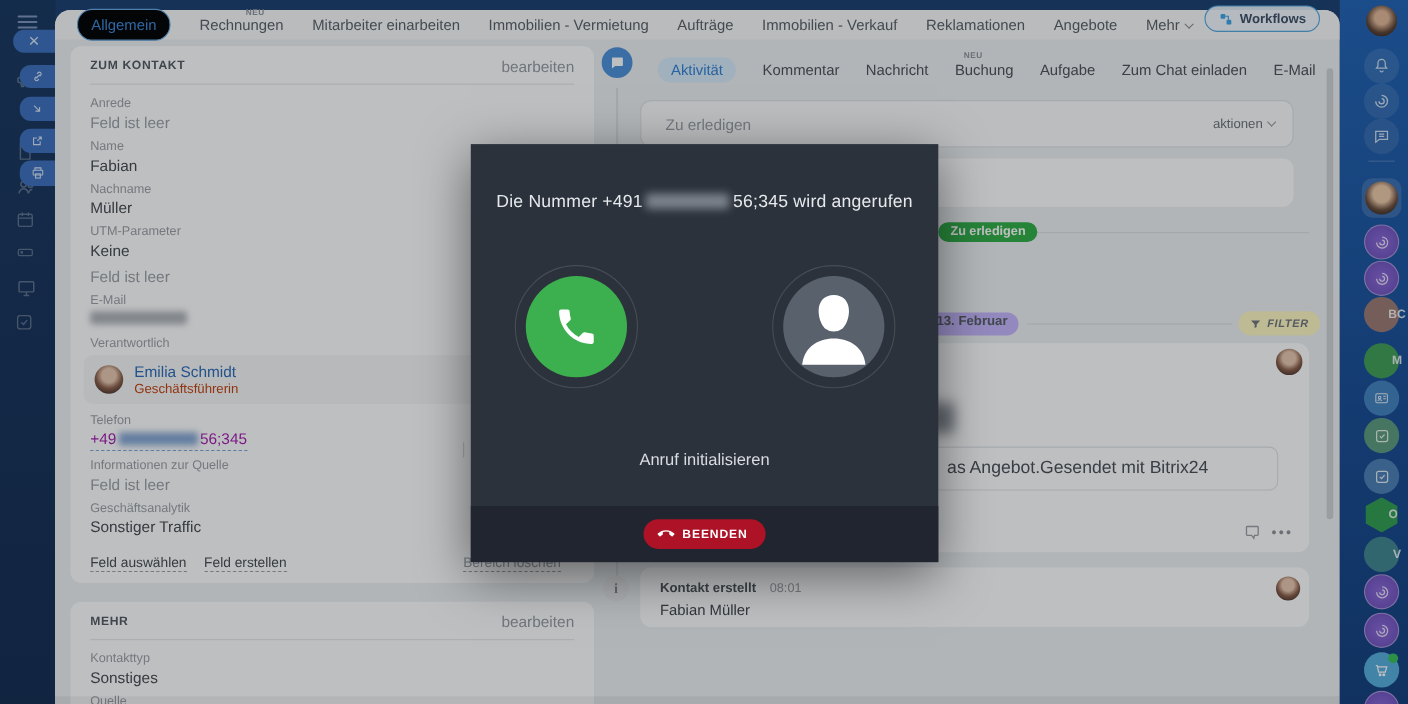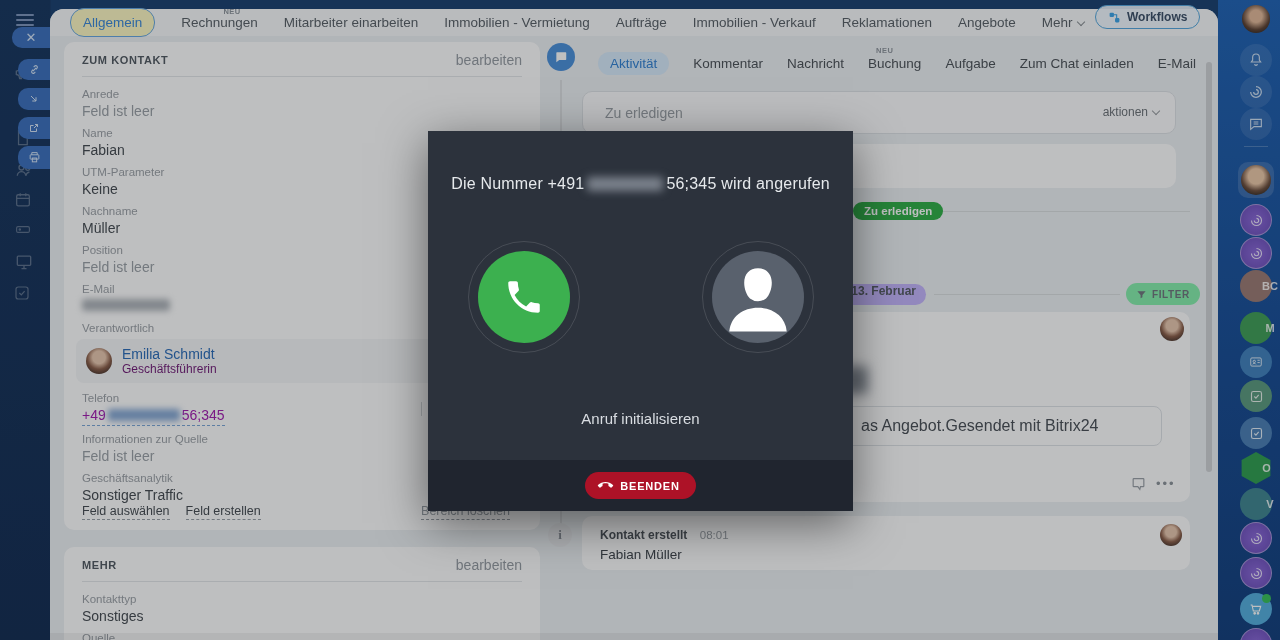--- a/index.html
+++ b/index.html
@@ -13,60 +13,60 @@
   .burger{position:absolute;left:16px;top:14px;width:18px;height:12px;display:flex;flex-direction:column;justify-content:space-between;cursor:pointer;}
   .burger i{display:block;height:2px;background:#7d95bb;border-radius:1px;}
   .rail-ico{position:absolute;left:13px;opacity:.30;}
   .pill{position:absolute;background:#3b70bd;border-radius:10px 0 0 10px;display:flex;align-items:center;justify-content:center;z-index:5;cursor:pointer;}
   .pill svg,.pill span{color:#d5e4f7;}
   
   .content{position:absolute;left:50px;top:9px;width:1168px;height:631px;background:#eef1f4;border-radius:14px 14px 0 0;}
   .tabsrow{position:absolute;left:0;top:0;width:100%;height:27px;background:#f8fafb;border-radius:14px 14px 0 0;display:flex;align-items:center;padding-left:20px;gap:26px;}
   .tab{font-size:13.5px;color:#585f66;white-space:nowrap;position:relative;cursor:pointer;}
   .tab .neu{position:absolute;top:-8px;left:55%;font-size:7.5px;letter-spacing:.5px;color:#8d949c;font-weight:bold;}
-  .tab.active{border:1px solid #66a7e2;border-radius:14px;padding:6px 12px;color:#3a87d8;background:#fef9c3;}
+  .tab.active{border:1px solid #66a7e2;border-radius:14px;padding:6px 12px;color:#3a87d8;background:#000000;}
   .chev{display:inline-block;width:6px;height:6px;border-right:1.5px solid currentColor;border-bottom:1.5px solid currentColor;transform:rotate(45deg);vertical-align:2px;margin-left:5px;opacity:.7;}
   .wf-btn{position:absolute;left:1045px;top:-4px;height:24px;border:1px solid #54a7de;border-radius:13px;display:flex;align-items:center;gap:6px;padding:0 12px;background:rgba(240,248,255,.92);cursor:pointer;}
   .wf-btn span{font-size:12px;color:#3c4f68;font-weight:bold;}
   
   .card{position:absolute;background:#fff;border-radius:10px;}
   .card-h{display:flex;justify-content:space-between;align-items:center;padding:10px 18px 0 18px;}
   .card-h b{font-size:11px;letter-spacing:.6px;color:#525a62;}
   .card-h a{font-size:14px;color:#959ba2;cursor:pointer;}
   .card-div{height:1px;background:#e4e7ea;margin:8px 18px 10px 18px;}
   .frow{padding:0 18px;margin-bottom:6px;}
   .flabel{font-size:11.5px;color:#9ba0a6;line-height:14px;margin-bottom:2px;}
   .fval{font-size:14px;color:#454b51;line-height:17px;}
   .fval.empty{color:#9aa0a6;}
   .blur-blob{filter:blur(3px);border-radius:3px;}
   .resp-box{margin:4px 12px 8px 12px;background:#f6f7f9;border-radius:8px;padding:7px 10px;display:flex;gap:10px;align-items:center;cursor:pointer;}
   .avatar{border-radius:50%;background:radial-gradient(circle at 50% 36%,#e8c7ae 0 30%,#8a5e49 56%,#4a352c 82%);}
   .resp-name{font-size:14px;color:#2b6cb8;line-height:16px;}
-  .resp-role{font-size:12px;color:#701a75;line-height:14px;}
+  .resp-role{font-size:12px;color:#c2410c;line-height:14px;}
   .phone-link{font-size:14px;color:#a21caf;border-bottom:1px dashed #7aa7d8;display:inline-block;padding-bottom:1px;cursor:pointer;}
   .phone-blur{display:inline-block;width:72px;height:12px;background:#86a8d4;vertical-align:-1px;filter:blur(3px);border-radius:2px;margin:0 2px;}
   .card-foot{position:absolute;left:18px;bottom:10px;display:flex;gap:16px;}
   .dashed-link{font-size:12.5px;color:#454b51;border-bottom:1px dashed #9aa1a8;padding-bottom:1px;cursor:pointer;}
   .dashed-link.gray{color:#9aa1a8;position:absolute;right:30px;bottom:10px;}
   
   .t-tabs{position:absolute;left:548px;top:43px;display:flex;align-items:center;gap:24px;}
   .t-tab{font-size:13.5px;color:#4b5157;white-space:nowrap;position:relative;cursor:pointer;}
   .t-tab .neu{position:absolute;top:-10px;left:8px;font-size:7.5px;font-weight:bold;letter-spacing:.5px;color:#8d949c;}
   .t-tab.active{background:#d8ebfb;color:#3181d3;border-radius:14px;padding:4px 12px;}
   .tl-card{position:absolute;background:#fff;border-radius:10px;}
   .todo-input{position:absolute;left:20px;top:0;height:100%;width:380px;border:0;outline:0;background:transparent;font-size:14px;color:#454b51;font-family:inherit;}
   .todo-input::placeholder{color:#9aa0a6;}
   .actions{position:absolute;right:16px;top:13px;font-size:12px;color:#6b7177;cursor:pointer;}
   .badge-green{position:absolute;left:803px;top:193px;background:#2fae47;color:#fff;font-size:11.5px;font-weight:bold;padding:3px 11px;border-radius:10px;z-index:2;}
   .hline{position:absolute;height:1px;background:rgba(0,0,0,.08);}
   .banner{position:absolute;left:532px;top:219px;width:608px;height:43px;background:#fbf3cd;border-radius:8px;display:flex;align-items:center;padding-left:280px;}
   .banner span{font-size:13.5px;color:#8f9186;}
   .date-pill{position:absolute;left:780px;top:275px;width:96px;height:21px;background:#c4b5fd;border-radius:11px;display:flex;justify-content:flex-end;padding-right:10px;}
   .date-pill b{font-size:12px;color:#565c63;}
-  .filter-btn{position:absolute;left:1076px;top:274px;height:22px;background:#86efac;border-radius:11px;display:flex;align-items:center;gap:5px;padding:0 10px;cursor:pointer;}
+  .filter-btn{position:absolute;left:1076px;top:274px;height:22px;background:#fef9c3;border-radius:11px;display:flex;align-items:center;gap:5px;padding:0 10px;cursor:pointer;font-style:italic;}
   .filter-btn span{font-size:10px;font-weight:bold;letter-spacing:.6px;color:#70767d;}
   .inner-box{position:absolute;left:18px;top:94px;width:562px;height:40px;border:1px solid #dfe3e7;border-radius:8px;}
   .inner-box span{position:absolute;left:260px;top:50%;transform:translateY(-50%);font-size:16px;color:#494f56;}
   .dots{font-size:13px;letter-spacing:2px;color:#8d939a;cursor:pointer;}
   .i-circle{position:absolute;left:498px;top:514px;width:24px;height:24px;border-radius:50%;background:#e9ebee;display:flex;align-items:center;justify-content:center;font-size:13px;font-weight:bold;color:#878d94;font-family:"Liberation Serif",serif;}
   .vline{position:absolute;left:510px;top:71px;width:2px;height:449px;background:rgba(0,0,0,.07);}
   .scrollbar{position:absolute;left:1156px;top:53px;width:6px;height:410px;border-radius:3px;background:#cfd2d5;cursor:pointer;}
   .chat-circle{position:absolute;left:497px;top:34px;width:28px;height:28px;border-radius:50%;background:#4a90db;display:flex;align-items:center;justify-content:center;}
   .bottom-strip{position:absolute;left:0;top:624px;width:1168px;height:7px;background:rgba(0,0,0,.05);}
   
@@ -191,29 +191,28 @@
       <div class="card-div"></div>
       <div class="frow">
           <div class="flabel">Anrede</div>
           <div class="fval empty">Feld ist leer</div>
         </div>
       <div class="frow">
           <div class="flabel">Name</div>
           <div class="fval">Fabian</div>
         </div>
       <div class="frow">
+          <div class="flabel">Nachname</div>
+          <div class="fval">Müller</div>
+        </div>
+      <div class="frow">
           <div class="flabel">UTM-Parameter</div>
           <div class="fval">Keine</div>
         </div>
       <div class="frow">
-          <div class="flabel">Nachname</div>
-          <div class="fval">Müller</div>
-        </div>
-      <div class="frow">
-          <div class="flabel">Position</div>
           <div class="fval empty">Feld ist leer</div>
         </div>
       <div class="frow">
           <div class="flabel">E-Mail</div>
           <div class="fval"><span class="blur-blob" style="display:inline-block;width:88px;height:12px;background:#aeb3b9"></span></div>
         </div>
       <div class="frow" style="margin-bottom:2px">
           <div class="flabel">Verantwortlich</div>
         </div>
       <div class="resp-box">

